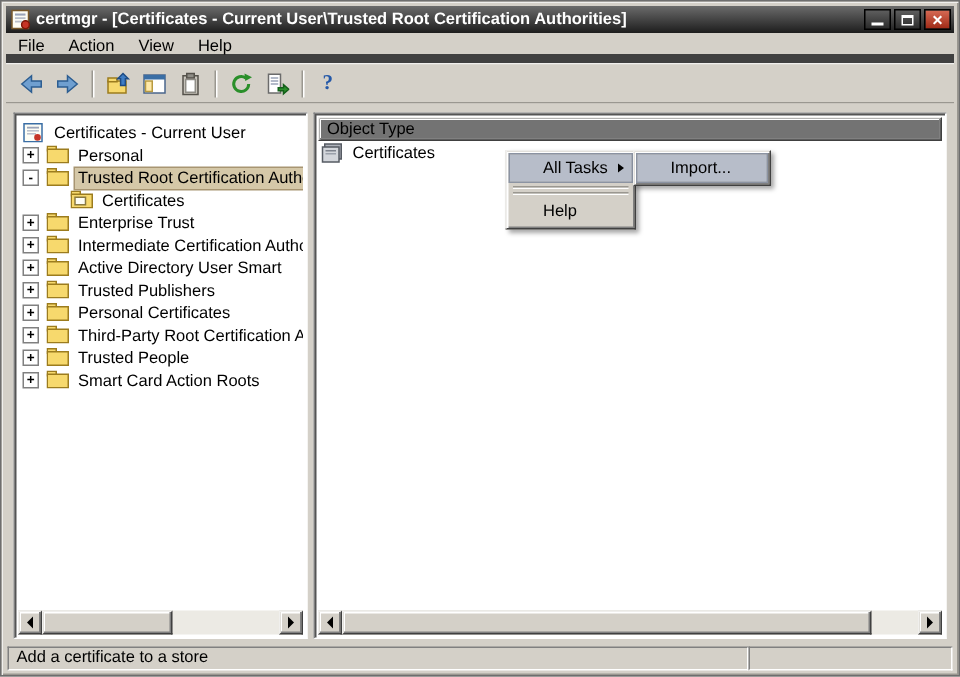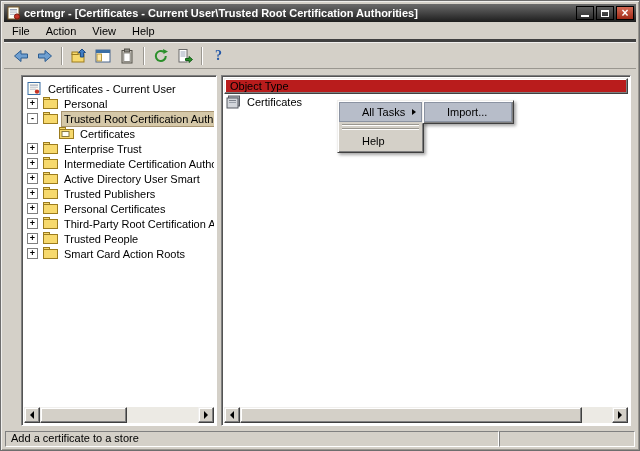--- a/index.html
+++ b/index.html
@@ -28,39 +28,38 @@
     color:#fff; font-size:10px; line-height:10px; cursor:default;
   }
   .wbtn.close { background:linear-gradient(#d66a54,#a02a17); }
   .glyph-min { width:8px; height:2px; background:#fff; margin-top:6px; }
   .glyph-max { width:8px; height:7px; border:1px solid #fff; border-top-width:2px; }
   .glyph-close { font-weight:bold; font-size:12px; margin-top:-1px; }
   
   .menubar {
     position:absolute; left:3px; top:21px; right:3px; height:20px;
     display:flex; align-items:stretch; background:#d4d0c8;
-    border-bottom:3px solid #404040; box-shadow:0 1px 0 #f0efed;
+    border-bottom:6px solid #404040; box-shadow:0 1px 0 #f0efed;
   }
   .menu-item { padding:0 8px; line-height:19px; }
   
   .toolbar {
     position:absolute; left:3px; top:42px; right:3px; height:26px;
     display:flex; align-items:center; padding-left:5px; gap:1px;
     background:#d4d0c8; border-bottom:1px solid #9a9790; box-shadow:0 1px 0 #f0efed;
   }
   .tbtn { width:23px; height:22px; display:flex; align-items:center; justify-content:center; }
   .tsep { width:1px; height:18px; background:#9a9790; box-shadow:1px 0 0 #fff; margin:0 4px; }
   .qmark { font-weight:bold; font-size:14px; color:#2458a8; font-family:"Liberation Serif",serif; }
   
   .workspace { position:absolute; left:3px; right:3px; top:68px; bottom:22px; background:#d4d0c8; }
   .sunken {
     background:#fff;
     border:1px solid; border-color:#808080 #fff #fff #808080;
     box-shadow: inset 1px 1px 0 #545454;
-    margin-left: 12px;
   }
   .tree-pane { position:absolute; left:5px; top:6px; width:196px; bottom:2px; overflow:hidden; }
   .list-pane { position:absolute; left:205px; right:5px; top:6px; bottom:2px; overflow:hidden; }
   .tree-scroll { position:absolute; left:2px; top:2px; right:2px; bottom:18px; overflow:hidden; padding-top:3px; }
   
   .trow { display:flex; align-items:center; height:15px; white-space:nowrap; }
   .lvl0 { padding-left:3px; } .lvl1 { padding-left:3px; } .lvl2 { padding-left:35px; }
   .exp {
     width:11px; height:11px; flex:0 0 auto; margin-right:5px;
     border:1px solid #808080; background:#fff;
@@ -83,21 +82,21 @@
   .sthumb {
     position:absolute; top:0; height:16px; background:#d4d0c8;
     border:1px solid; border-color:#f0efed #404040 #404040 #f0efed;
     box-shadow: inset -1px -1px 0 #808080, inset 1px 1px 0 #fff;
   }
   .thumb-tree { left:0; width:55%; }
   .thumb-list { left:0; width:92%; }
   
   .col-header {
     position:absolute; left:2px; right:2px; top:2px; height:16px;
-    background:#b91c1c; line-height:15px; padding-left:5px;
+    background:#737373; line-height:15px; padding-left:5px;
     border:1px solid; border-color:#f0efed #404040 #404040 #f0efed;
     box-shadow: inset -1px -1px 0 #808080, inset 1px 1px 0 #fff;
   }
   .list-body { position:absolute; left:2px; right:2px; top:18px; bottom:18px; background:#fff; }
   .lrow { display:flex; align-items:center; height:16px; padding:1px 2px; }
   .licon { width:17px; height:14px; flex:0 0 auto; margin-right:4px; }
   
   .menu-popup {
     position:absolute; background:#d4d0c8; padding:2px;
     border:1px solid; border-color:#f0efed #404040 #404040 #f0efed;

